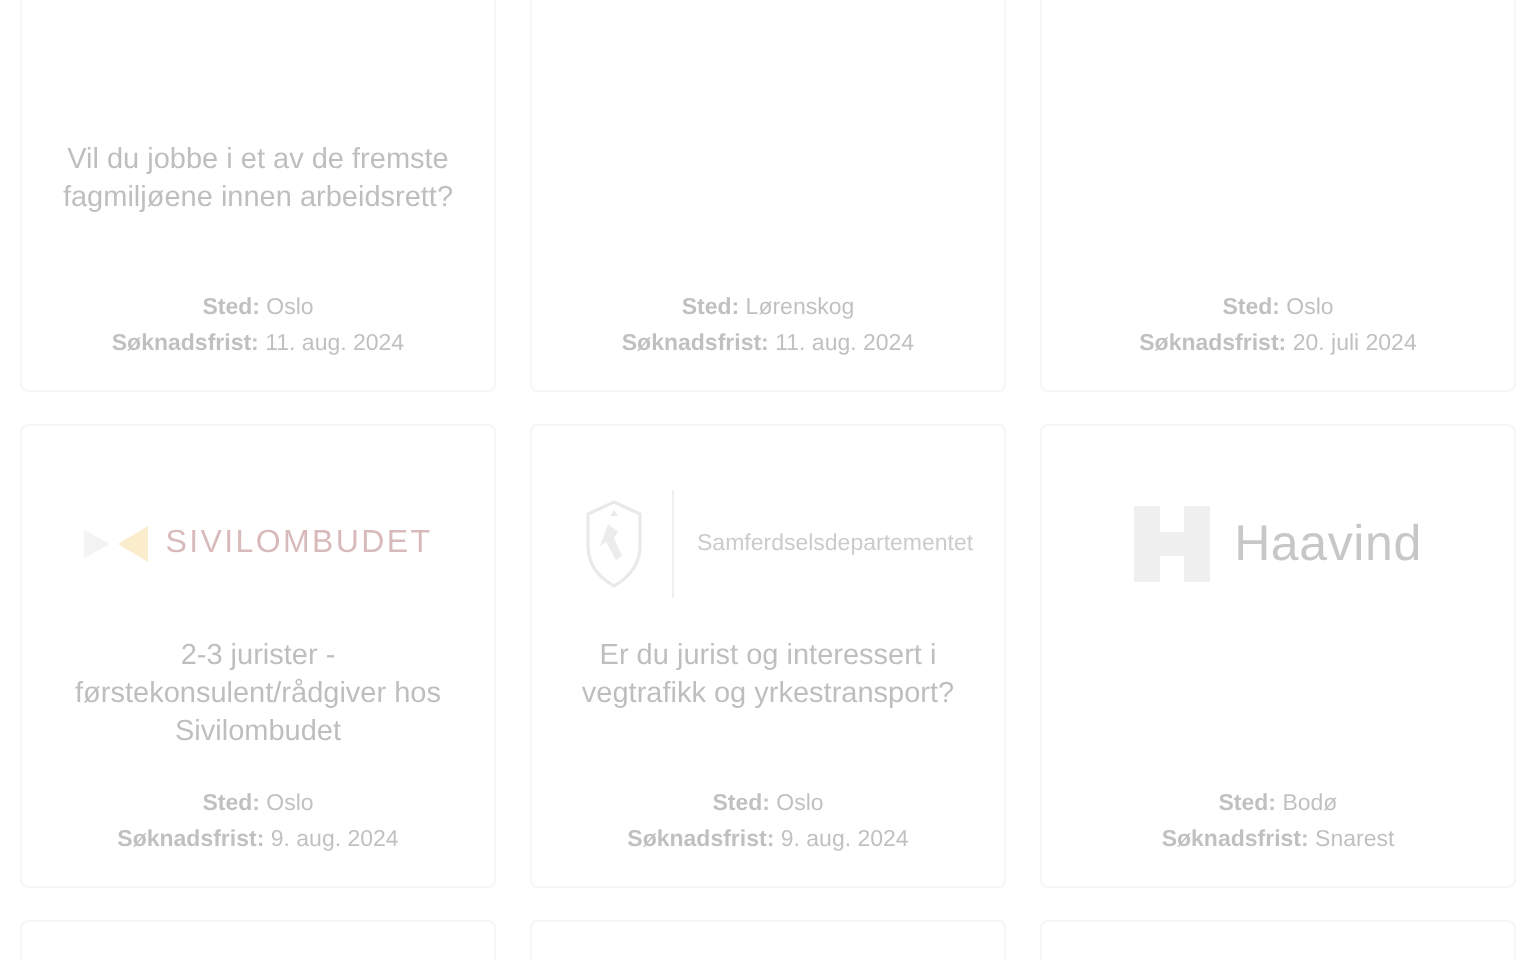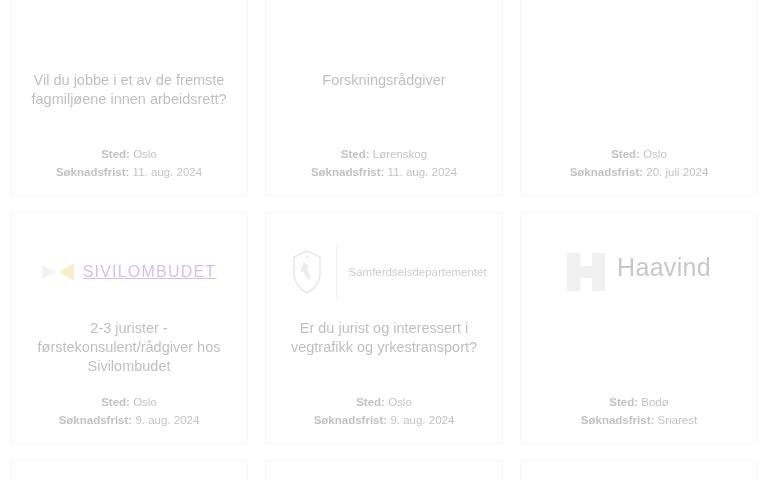--- a/index.html
+++ b/index.html
@@ -99,23 +99,22 @@
     position: absolute;
     right: 0; top: 1px;
     width: 0; height: 0;
     border-top: 9px solid transparent;
     border-bottom: 9px solid transparent;
     border-right: 15px solid #f5c65a;
   }
   .sivil-word {
     font-size: 16px;
     letter-spacing: 1.2px;
-    color: #6d28d9;
+    color: #7f1d1d;
     font-weight: 400;
-    text-decoration: underline;
   }
 
   .logo-dep {
     display: flex;
     align-items: center;
     gap: 12px;
   }
   .logo-dep .divider {
     width: 1px;
     height: 54px;
@@ -130,21 +129,21 @@
   }
 
   .crest {
     width: 34px;
     height: 46px;
     display: block;
   }
 
   .logo-haavind {
     display: flex;
-    align-items: flex-start;
+    align-items: center;
     gap: 12px;
   }
   .haavind-mark {
     position: relative;
     width: 38px;
     height: 38px;
     background: #cfcfcf;
   }
   .haavind-mark::before {
     content: "";
@@ -181,21 +180,20 @@
         <span class="val">Oslo</span>
       </div>
       <div class="meta">
         <span class="lbl">Søknadsfrist:</span>
         <span class="val">11. aug. 2024</span>
       </div>
     </div>
 
     <div class="card">
       <div class="logo-box"></div>
-      <div class="card-title">Forskningsrådgiver</div>
       <div class="spacer"></div>
       <div class="meta">
         <span class="lbl">Sted:</span>
         <span class="val">Lørenskog</span>
       </div>
       <div class="meta">
         <span class="lbl">Søknadsfrist:</span>
         <span class="val">11. aug. 2024</span>
       </div>
     </div>

